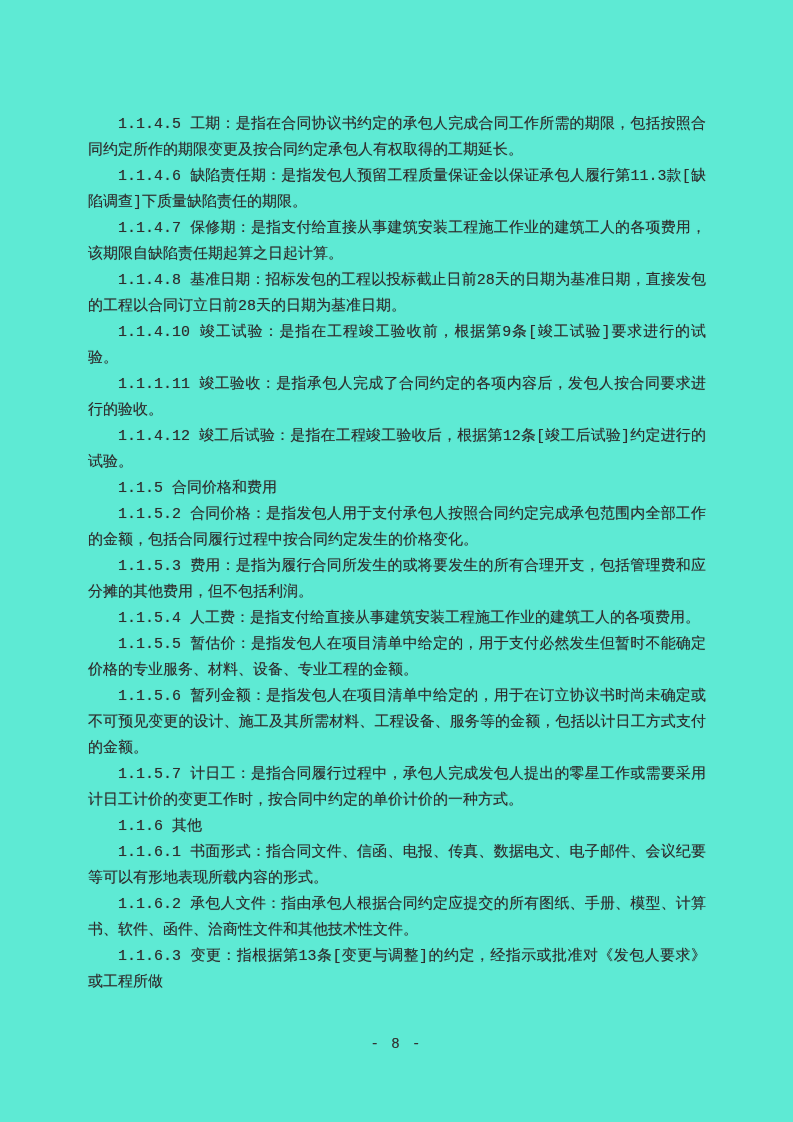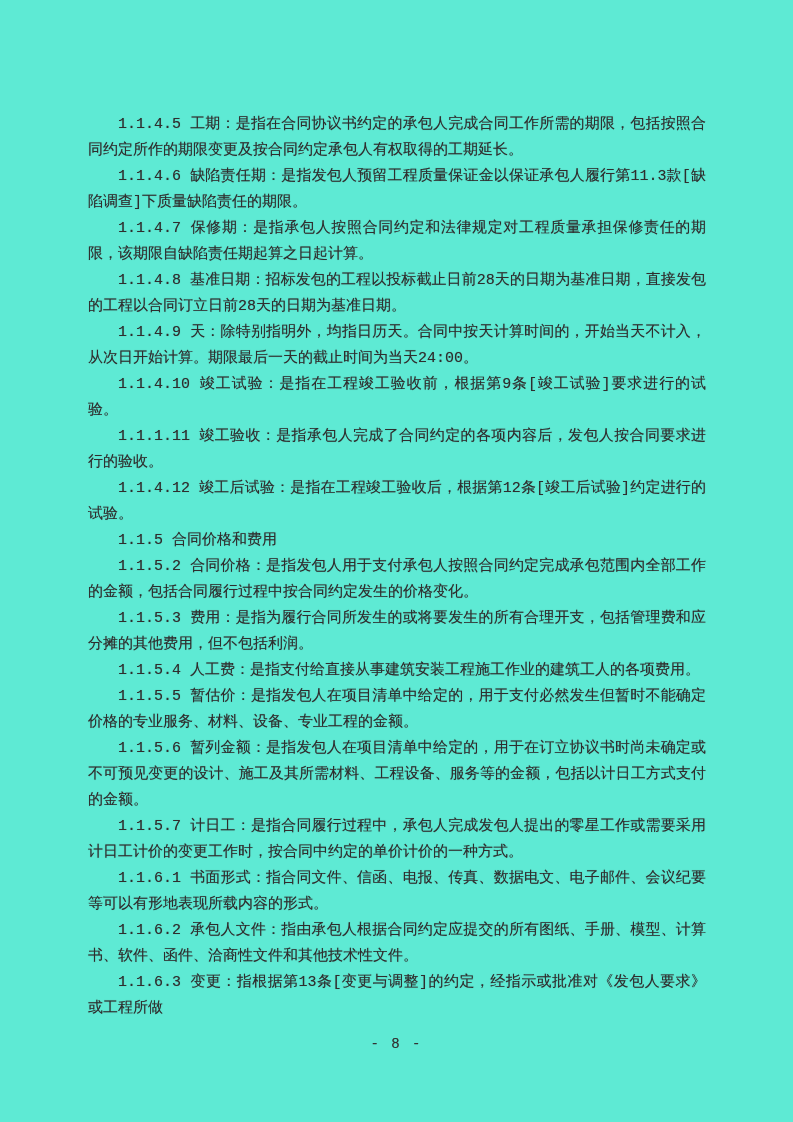--- a/index.html
+++ b/index.html
@@ -44,31 +44,31 @@
     text-shadow: 0 0 0.6px rgba(60,60,60,0.5);
   }
 </style>
 </head>
 <body>
 
 <div class="page">
   <div class="content">
     <p>1.1.4.5 工期：是指在合同协议书约定的承包人完成合同工作所需的期限，包括按照合同约定所作的期限变更及按合同约定承包人有权取得的工期延长。</p>
     <p>1.1.4.6 缺陷责任期：是指发包人预留工程质量保证金以保证承包人履行第11.3款[缺陷调查]下质量缺陷责任的期限。</p>
-    <p>1.1.4.7 保修期：是指承包人按照合同约定和法律规定对工程质量承担保修责任的期限，该期限自缺陷责任期起算之日起计算。</p>
+    <p>1.1.4.7 保修期：是指支付给直接从事建筑安装工程施工作业的建筑工人的各项费用，该期限自缺陷责任期起算之日起计算。</p>
     <p>1.1.4.8 基准日期：招标发包的工程以投标截止日前28天的日期为基准日期，直接发包的工程以合同订立日前28天的日期为基准日期。</p>
-    <p>1.1.4.9 天：除特别指明外，均指日历天。合同中按天计算时间的，开始当天不计入，从次日开始计算。期限最后一天的截止时间为当天24:00。</p>
     <p>1.1.4.10 竣工试验：是指在工程竣工验收前，根据第9条[竣工试验]要求进行的试验。</p>
     <p>1.1.1.11 竣工验收：是指承包人完成了合同约定的各项内容后，发包人按合同要求进行的验收。</p>
     <p>1.1.4.12 竣工后试验：是指在工程竣工验收后，根据第12条[竣工后试验]约定进行的试验。</p>
     <p>1.1.5 合同价格和费用</p>
     <p>1.1.5.2 合同价格：是指发包人用于支付承包人按照合同约定完成承包范围内全部工作的金额，包括合同履行过程中按合同约定发生的价格变化。</p>
     <p>1.1.5.3 费用：是指为履行合同所发生的或将要发生的所有合理开支，包括管理费和应分摊的其他费用，但不包括利润。</p>
     <p>1.1.5.4 人工费：是指支付给直接从事建筑安装工程施工作业的建筑工人的各项费用。</p>
     <p>1.1.5.5 暂估价：是指发包人在项目清单中给定的，用于支付必然发生但暂时不能确定价格的专业服务、材料、设备、专业工程的金额。</p>
     <p>1.1.5.6 暂列金额：是指发包人在项目清单中给定的，用于在订立协议书时尚未确定或不可预见变更的设计、施工及其所需材料、工程设备、服务等的金额，包括以计日工方式支付的金额。</p>
     <p>1.1.5.7 计日工：是指合同履行过程中，承包人完成发包人提出的零星工作或需要采用计日工计价的变更工作时，按合同中约定的单价计价的一种方式。</p>
+    <p>1.1.6 其他</p>
     <p>1.1.6.1 书面形式：指合同文件、信函、电报、传真、数据电文、电子邮件、会议纪要等可以有形地表现所载内容的形式。</p>
     <p>1.1.6.2 承包人文件：指由承包人根据合同约定应提交的所有图纸、手册、模型、计算书、软件、函件、洽商性文件和其他技术性文件。</p>
     <p>1.1.6.3 变更：指根据第13条[变更与调整]的约定，经指示或批准对《发包人要求》或工程所做</p>
   </div>
   <div class="footer">- 8 -</div>
 </div>
 
 </body></html>

